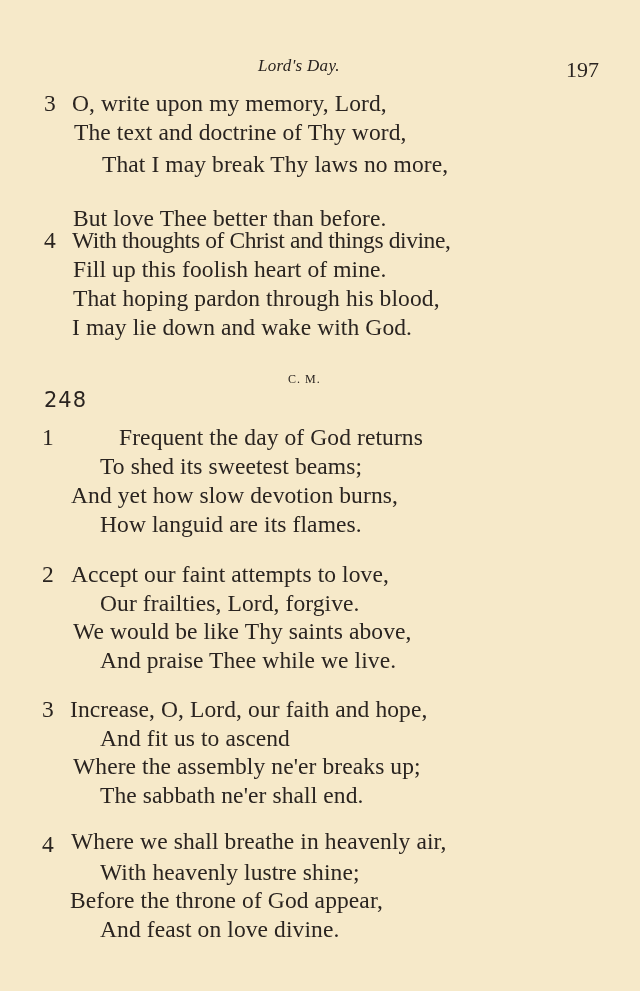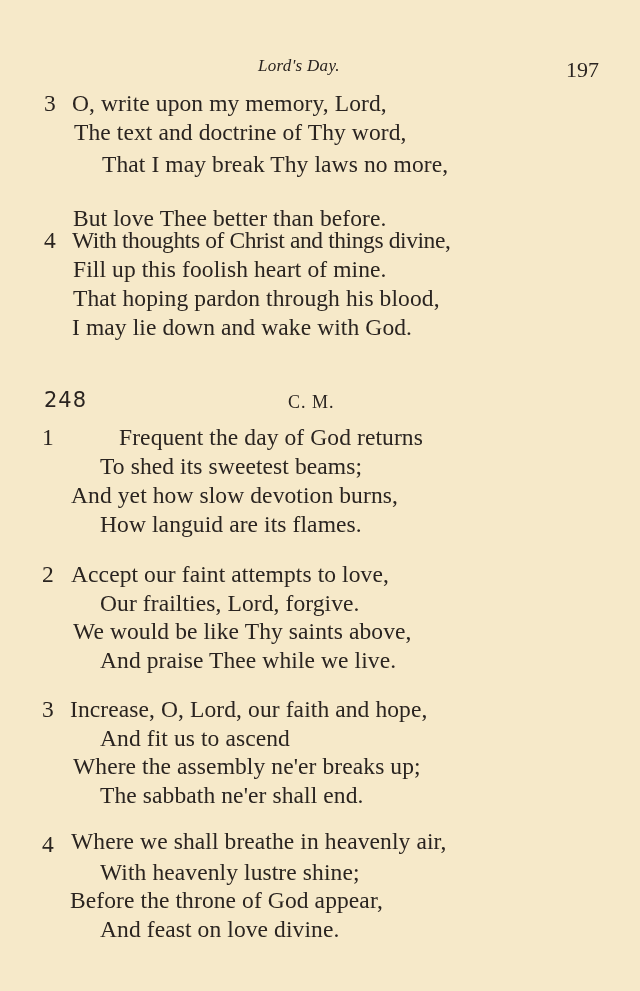--- a/index.html
+++ b/index.html
@@ -26,21 +26,21 @@
     .line {
       position: absolute; font-size: 23.5px; white-space: nowrap; letter-spacing: 0.1px;
     }
     .vnum { position: absolute; font-size: 23.5px; }
     .hymn-number {
       position: absolute; left: 44px; top: 388px;
       font-family: "DejaVu Sans", sans-serif; font-size: 21px; font-weight: normal;
       letter-spacing: 1px;
     }
     .meter {
-      position: absolute; left: 288px; top: 392px; font-size: 18px; letter-spacing: 1px;
+      position: absolute; left: 288px; top: 372px; font-size: 12px; letter-spacing: 1px;
     }
   </style>
 </head>
 <body>
 
 <div class="page">
 
   <div class="running-head">
     <span class="running-title">Lord's Day.</span>
     <span class="page-number">197</span>

